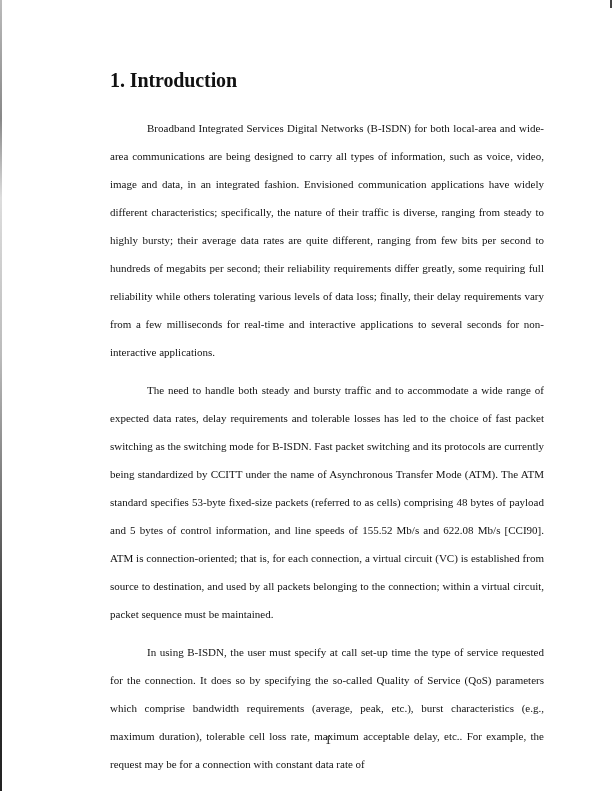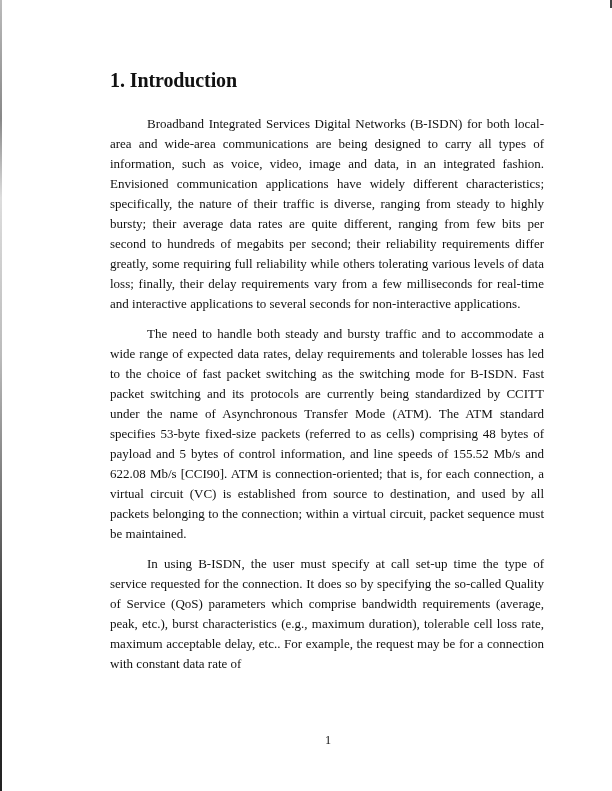--- a/index.html
+++ b/index.html
@@ -15,21 +15,21 @@
     position: absolute; right: 0; top: 0; width: 2px; height: 8px; background: #444;
   }
   .page {
     position: absolute; left: 110px; top: 68px; width: 434px;
   }
   h1 {
     font-family: "Liberation Serif", serif; font-weight: bold; font-size: 20px;
     margin: 0 0 22px 0; line-height: 24px; letter-spacing: -0.1px;
   }
   p {
-    margin: 0 0 10px 0; font-size: 13px; line-height: 20px;
+    margin: 0 0 10px 0; font-size: 11px; line-height: 28px;
     text-align: justify; text-indent: 37px;
   }
   p .it { }
   .page-number {
     position: absolute; left: 0; width: 612px; top: 733px; text-align: center;
     font-size: 12.3px; line-height: 14px; padding-left: 44px; box-sizing: border-box;
   }
 </style>
 </head>
 <body>

